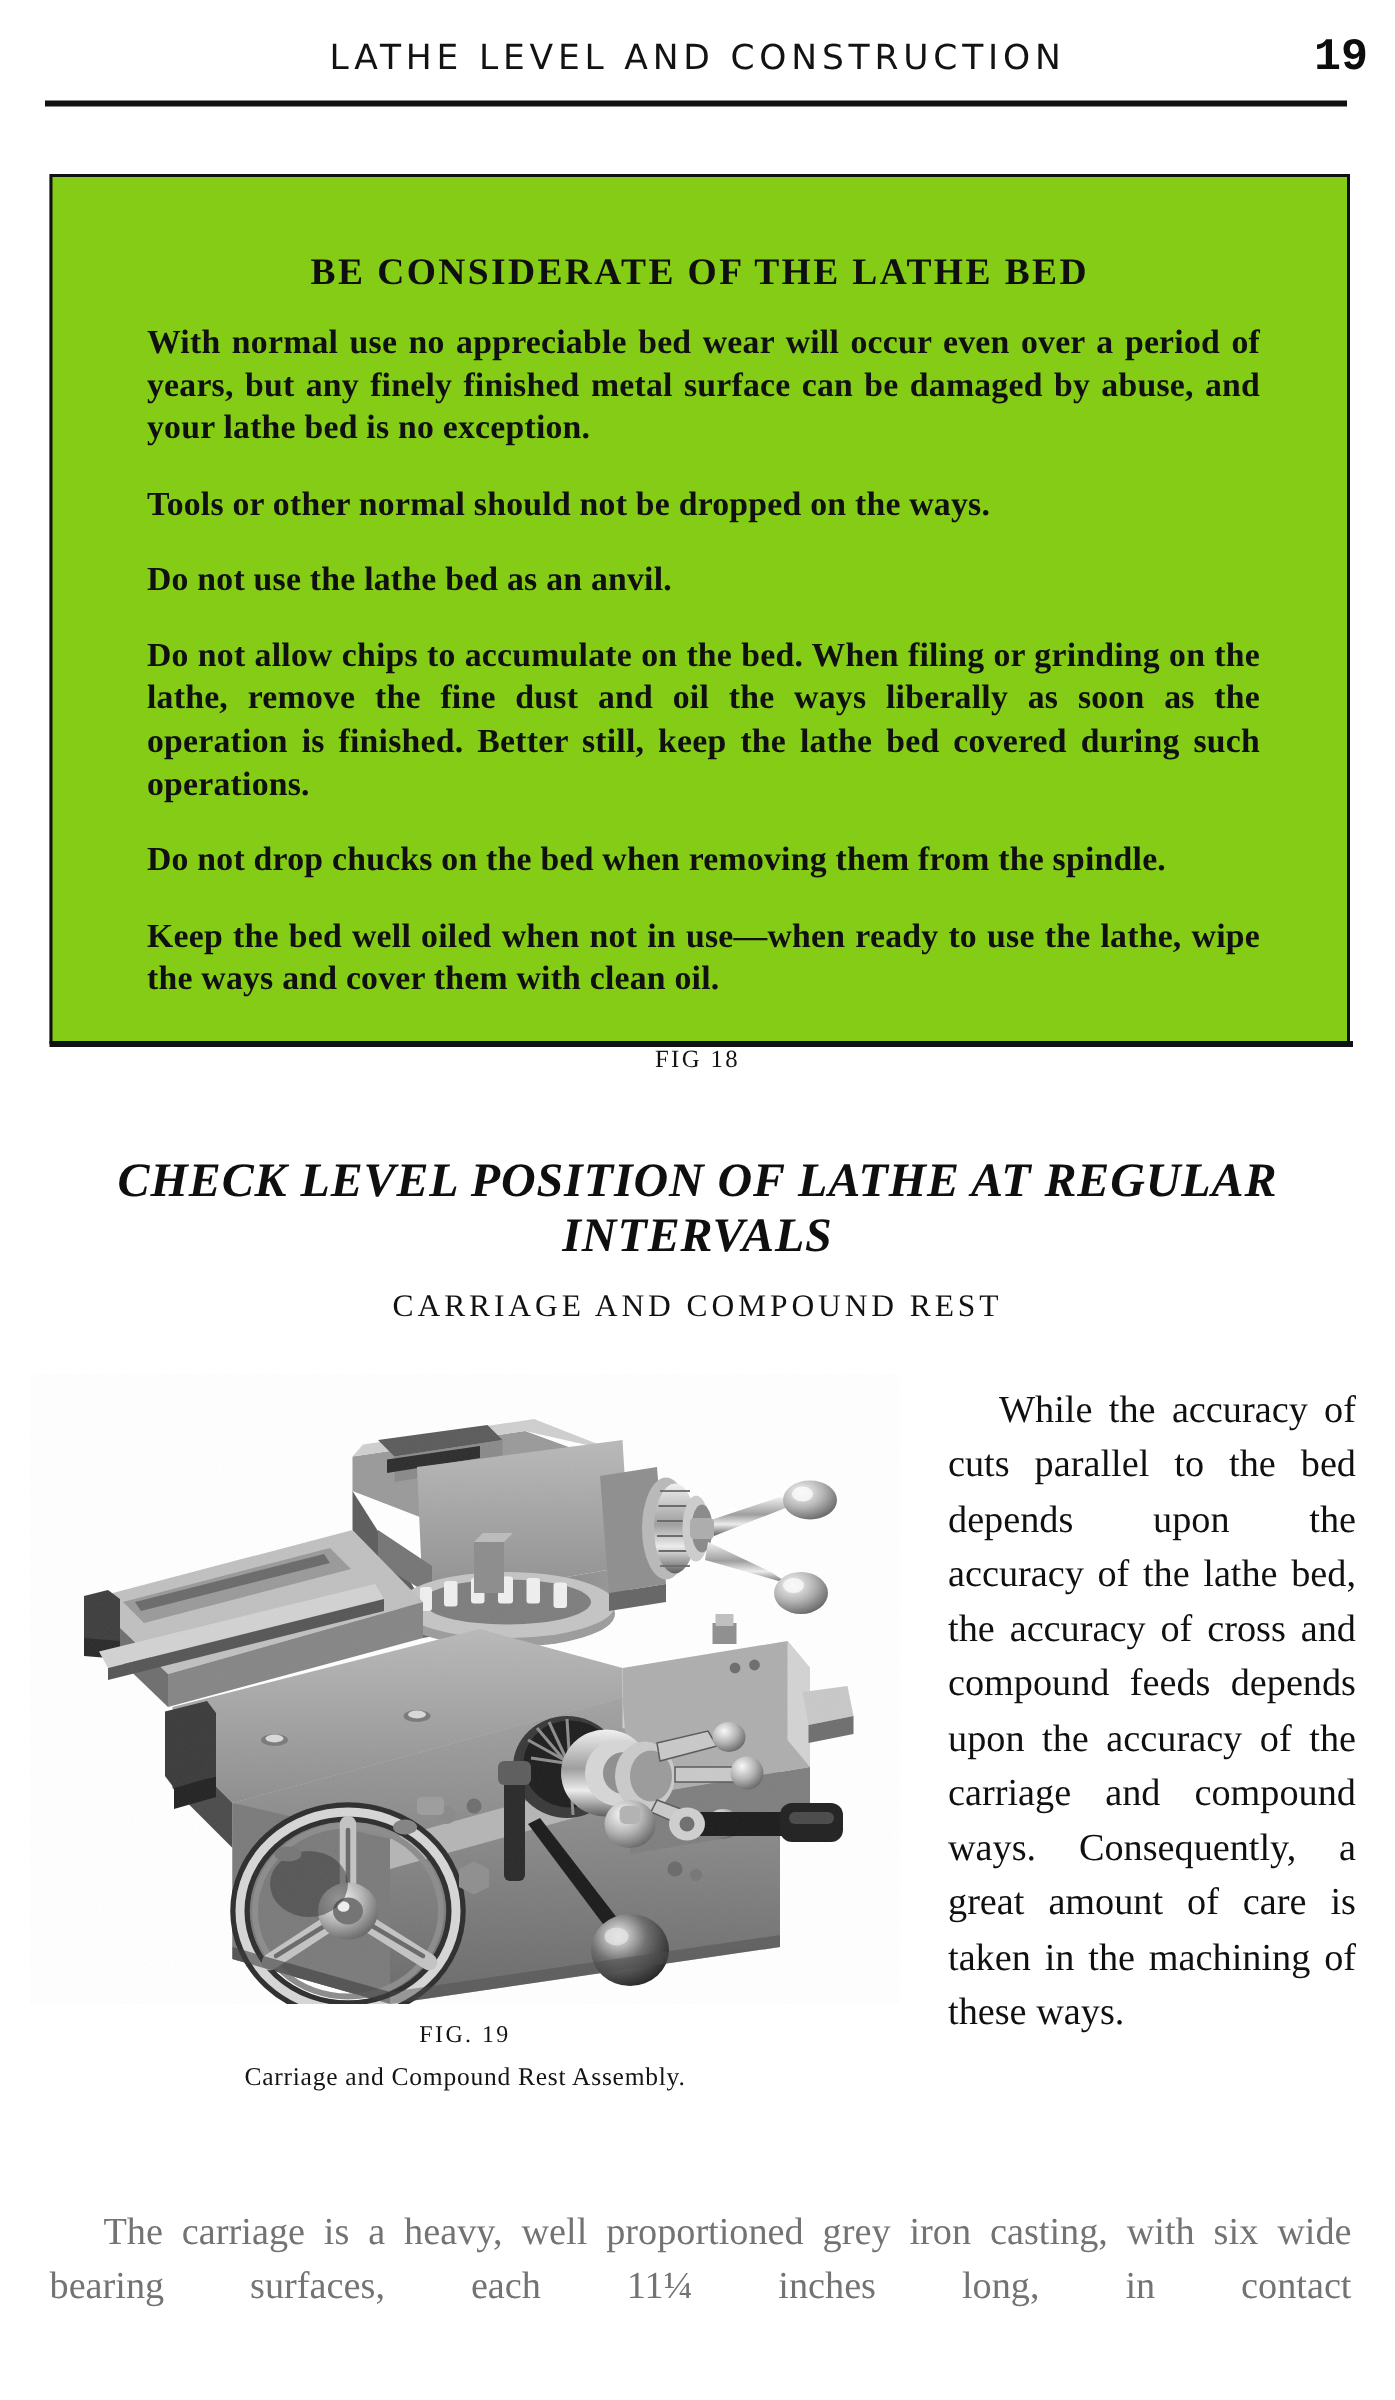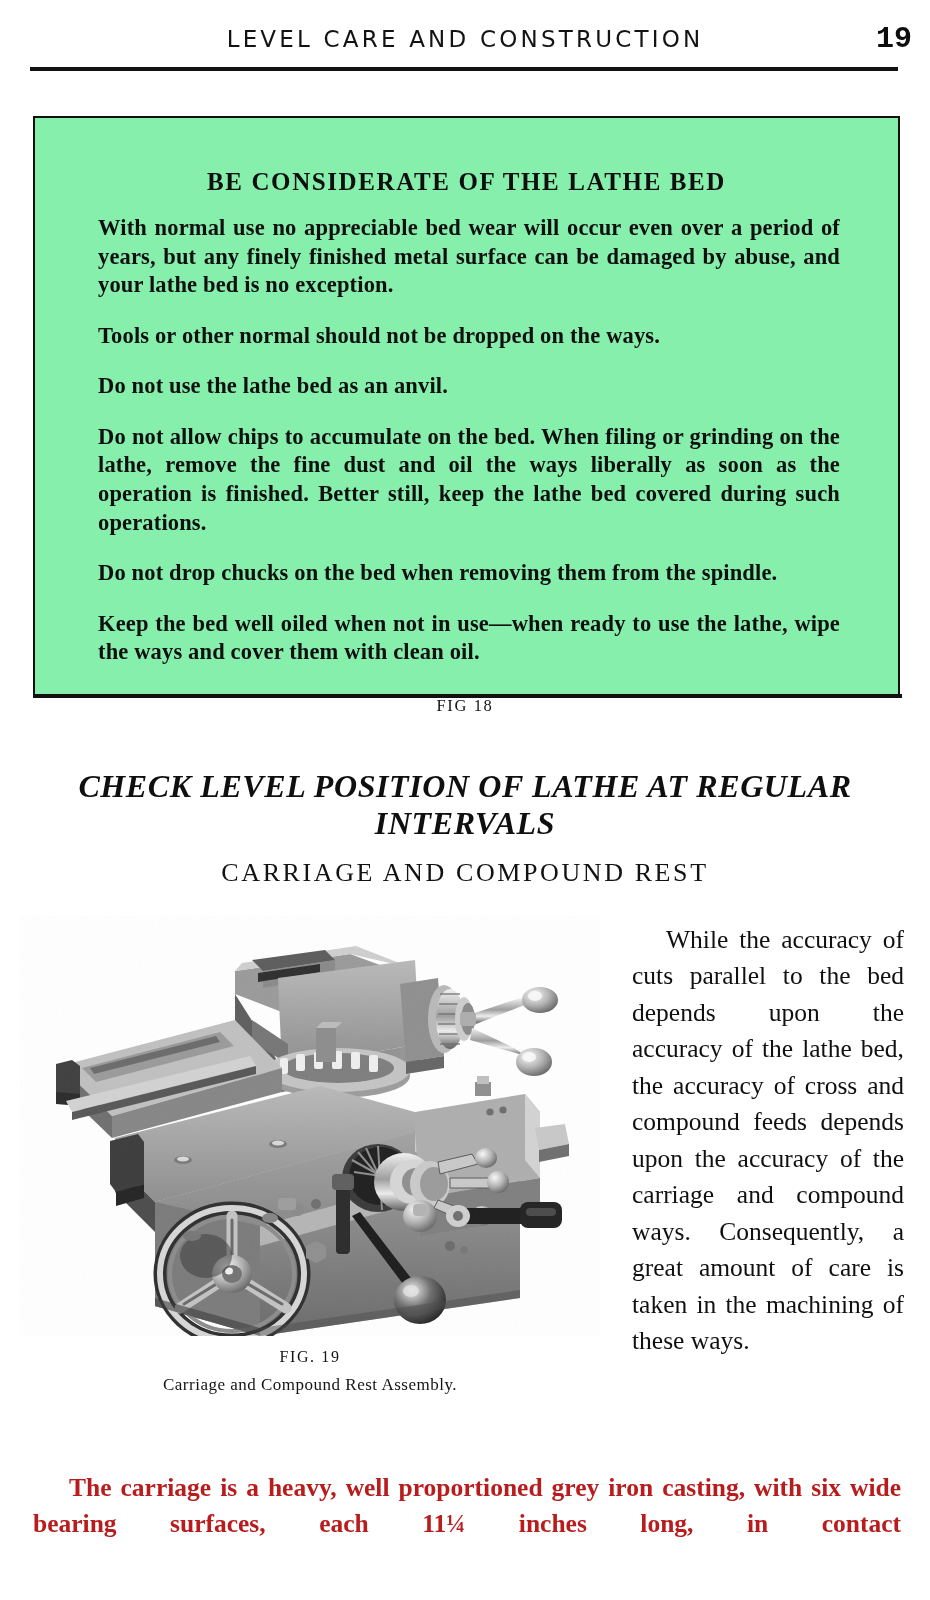--- a/index.html
+++ b/index.html
@@ -56,21 +56,21 @@
 
   
   .panel {
     position: absolute;
     left: 33px;
     top: 116px;
     width: 867px;
     height: 580px;
     border: 2px solid #101010;
     box-sizing: border-box;
-    background: #86efac;
+    background: #84cc16;
   }
   .panel-rule-bottom {
     position: absolute;
     left: 33px;
     top: 694px;
     width: 869px;
     height: 4px;
     background: #111111;
   }
   .panel-heading {
@@ -127,21 +127,21 @@
     color: #0f0f0f;
   }
 
   
   .section-heading {
     position: absolute;
     left: 0;
     top: 858px;
     width: 930px;
     text-align: center;
-    font-size: 26px;
+    font-size: 21px;
     letter-spacing: 2.6px;
     color: #121212;
   }
 
   
   .figure-block {
     position: absolute;
     left: 20px;
     top: 916px;
     width: 580px;
@@ -183,30 +183,29 @@
   
   .body-paragraph {
     position: absolute;
     left: 33px;
     top: 1470px;
     width: 868px;
     font-size: 25.5px;
     line-height: 1.42;
     text-align: justify;
     text-align-last: justify;
-    color: #b91c1c;
-    font-weight: bold;
+    color: #737373;
   }
   .body-paragraph p { margin: 0; text-indent: 36px; }
 </style>
 </head>
 <body>
 
 <div class="running-head">
-  <div class="title">LEVEL CARE AND CONSTRUCTION</div>
+  <div class="title">LATHE LEVEL AND CONSTRUCTION</div>
   <div class="folio">19</div>
 </div>
 <div class="head-rule"></div>
 
 <div class="panel">
   <div class="panel-heading">BE CONSIDERATE OF THE LATHE BED</div>
   <div class="panel-body">
     <p>With normal use no appreciable bed wear will occur even over a period of years, but any finely finished metal surface can be damaged by abuse, and your lathe bed is no exception.</p>
     <p>Tools or other normal should not be dropped on the ways.</p>
     <p>Do not use the lathe bed as an anvil.</p>

